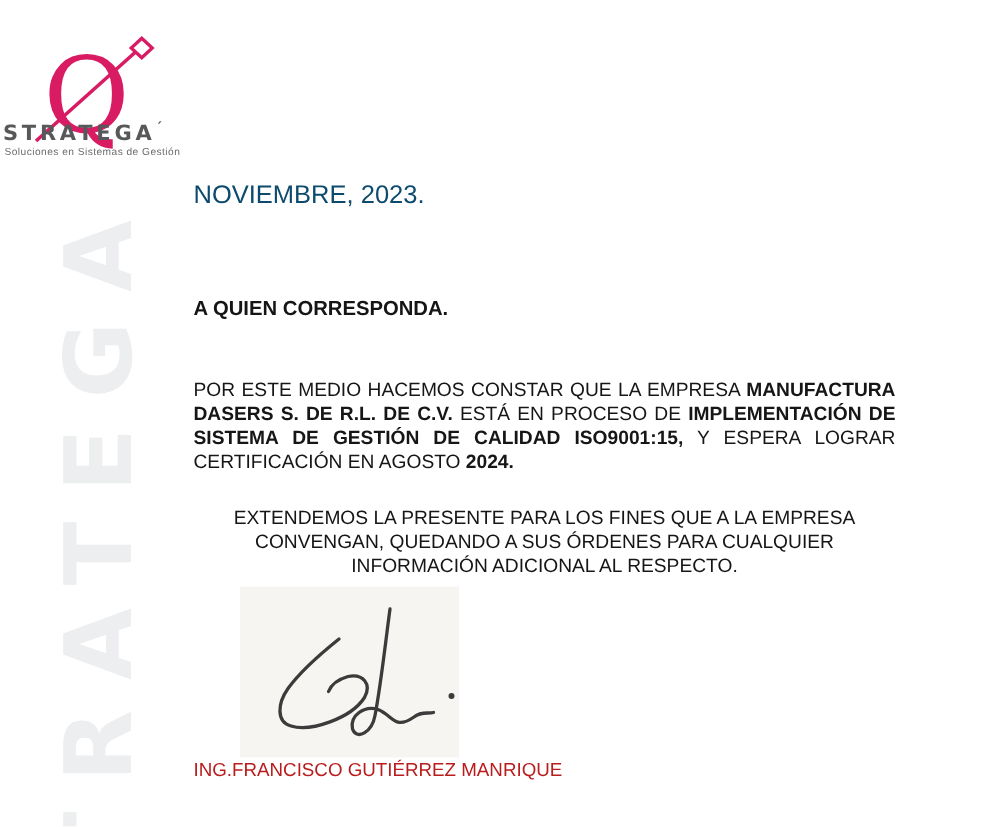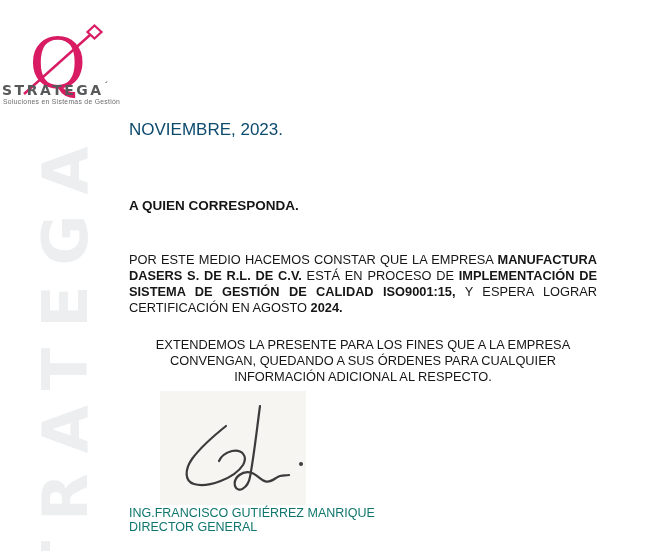--- a/index.html
+++ b/index.html
@@ -45,21 +45,21 @@
   .para2{top:337px;text-align:center;}
   .para b, .para span.b{font-weight:bold;}
   
   .sig-scan{
     position:absolute;left:160px;top:391px;width:146px;height:114px;
     background:#f6f5f2;z-index:1;
   }
   .sig-svg{position:absolute;left:150px;top:398px;z-index:2;}
   .sig-block{
     position:absolute;left:129px;top:506px;width:360px;z-index:2;
-    font-size:12.5px;line-height:14px;color:#0f766e;
+    font-size:12.5px;line-height:14px;color:#b91c1c;
   }
 </style>
 </head>
 <body>
 
 <div class="page">
 
   <div class="watermark">STRATEGA</div>
 
   <div class="logo">
@@ -85,16 +85,15 @@
   <svg class="sig-svg" width="170" height="112" viewBox="0 0 170 112">
     <g fill="none" stroke="#3b3b3b" stroke-width="2.2" stroke-linecap="round">
       <path d="M 76,28 C 66,36 50,50 42,61 C 35,71 34,83 44,86 C 57,90 84,81 93,67 C 98,58 92,51 82,53 C 75,55 71,58 69,63"></path>
       <path d="M 110,8 C 107,30 104,58 100,79 C 98,90 88,96 85,88 C 83,79 93,72 102,75 C 112,79 113,89 126,80 C 131,76 135,78 139,77"></path>
       <circle cx="151" cy="66" r="2" fill="#3b3b3b" stroke="none"></circle>
     </g>
   </svg>
 
   <div class="sig-block">
     <div>ING.FRANCISCO GUTIÉRREZ MANRIQUE</div>
-    <div>DIRECTOR GENERAL</div>
   </div>
 
 </div>
 
 </body></html>

